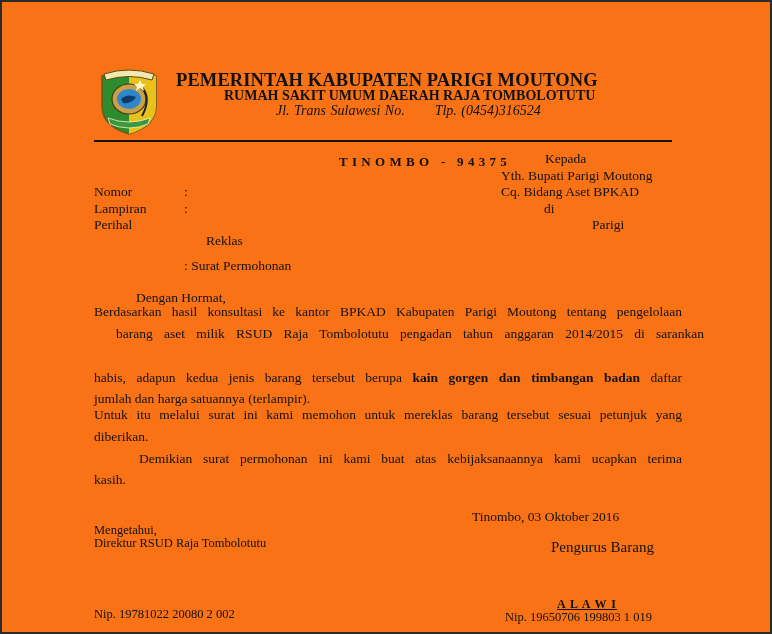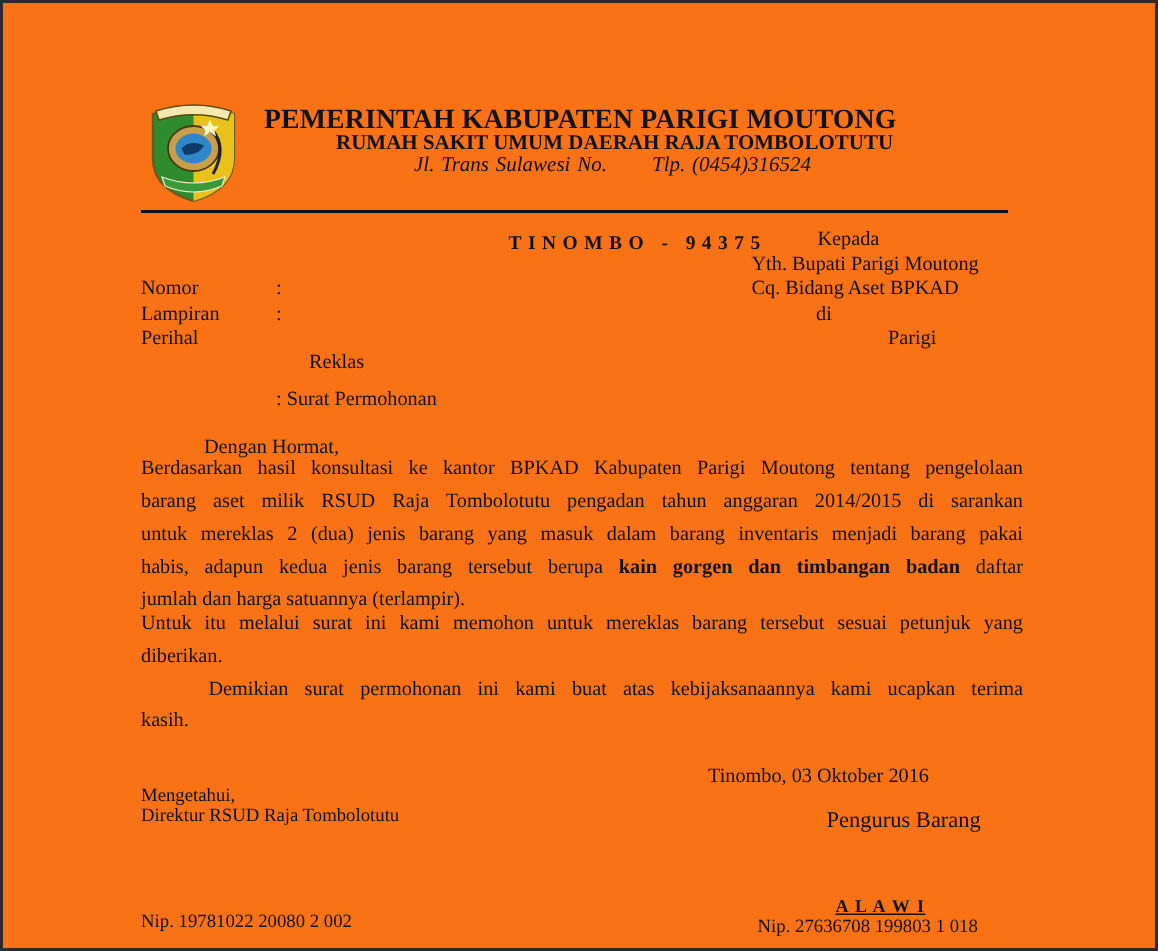--- a/index.html
+++ b/index.html
@@ -58,36 +58,35 @@
   <div class="abs t" style="left:182px; top:182px;">:</div>
   <div class="abs t" style="left:92px; top:199px;">Lampiran</div>
   <div class="abs t" style="left:182px; top:199px;">:</div>
   <div class="abs t" style="left:92px; top:215px;">Perihal</div>
   <div class="abs t" style="left:182px; top:215px;margin-top:41px;">: Surat Permohonan</div>
   <div class="abs t" style="left:204px; top:231px;">Reklas</div>
 
   <div class="abs t" style="left:134px; top:288px;">Dengan Hormat,</div>
 
   <div class="body-line justify" style="top:302px;">Berdasarkan hasil konsultasi ke kantor BPKAD Kabupaten Parigi Moutong tentang pengelolaan</div>
-  <div class="body-line justify" style="top:324px;">barang aset milik RSUD Raja Tombolotutu pengadan tahun anggaran 2014/2015 di sarankan</div>
-  <div class="body-line justify" style="top:346px;">untuk mereklas 2 (dua) jenis barang yang masuk dalam barang inventaris menjadi barang pakai</div>
+  <div class="body-line justify" style="top:324px;margin-left:22px;">barang aset milik RSUD Raja Tombolotutu pengadan tahun anggaran 2014/2015 di sarankan</div>
   <div class="body-line justify" style="top:368px;">
     <span>habis, adapun kedua jenis barang tersebut berupa </span><span class="bold">kain gorgen dan timbangan badan</span><span> daftar</span>
   </div>
   <div class="body-line" style="top:389px;">jumlah dan harga satuannya (terlampir).</div>
 
   <div class="body-line justify" style="top:405px;font-family:Liberation Serif, serif;">Untuk itu melalui surat ini kami memohon untuk mereklas barang tersebut sesuai petunjuk yang</div>
   <div class="body-line" style="top:427px;">diberikan.</div>
 
   <div class="body-line justify" style="top:449px; left:137px; width:543px;">Demikian surat permohonan ini kami buat atas kebijaksanaannya kami ucapkan terima</div>
   <div class="body-line" style="top:470px;">kasih.</div>
 
   <div class="abs t" style="left:470px; top:507px;">Tinombo, 03 Oktober 2016</div>
 
   <div class="abs t" style="left:92px; top:521px; font-size:12.5px;">Mengetahui,</div>
   <div class="abs t" style="left:92px; top:534px; font-size:12.5px;">Direktur RSUD Raja Tombolotutu</div>
   <div class="abs t" style="left:92px; top:605px; font-size:12.5px;">Nip. 19781022 20080 2 002</div>
 
   <div class="abs t" style="left:549px; top:537px; font-size:15px;">Pengurus Barang</div>
   <div class="abs t ul" style="left:555px; top:595px; font-size:12px; letter-spacing:1px;">A L A W I</div>
-  <div class="abs t" style="left:503px; top:608px; font-size:12.5px;">Nip. 27636708 199803 1 018</div>
+  <div class="abs t" style="left:503px; top:608px; font-size:12.5px;">Nip. 19650706 199803 1 019</div>
 
 </div>
 
 </body></html>

